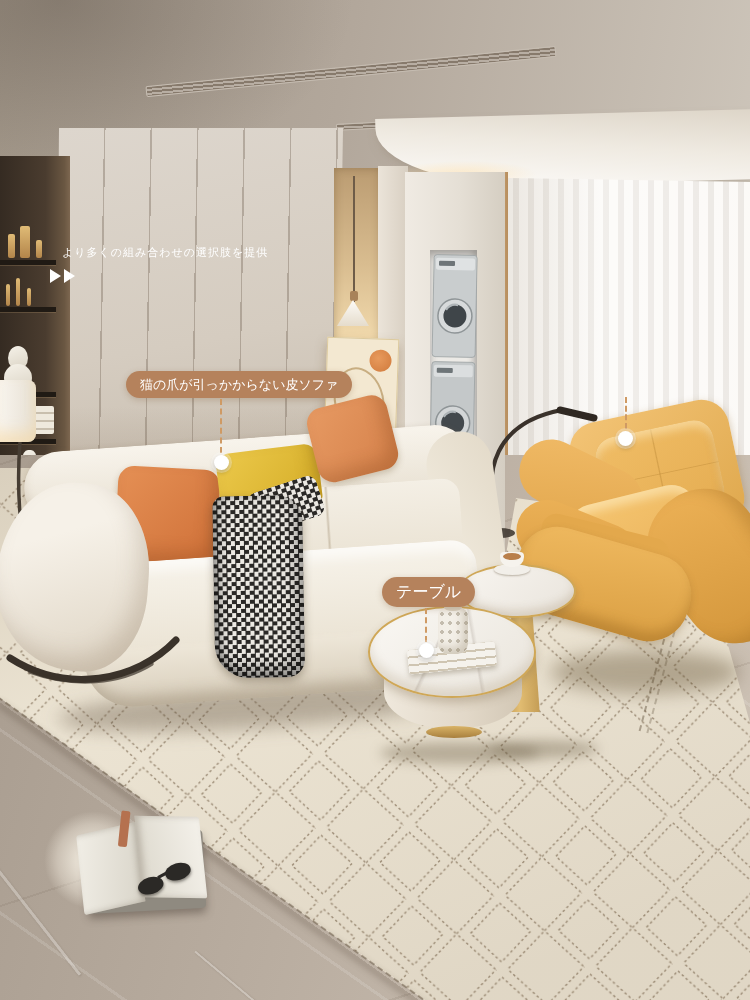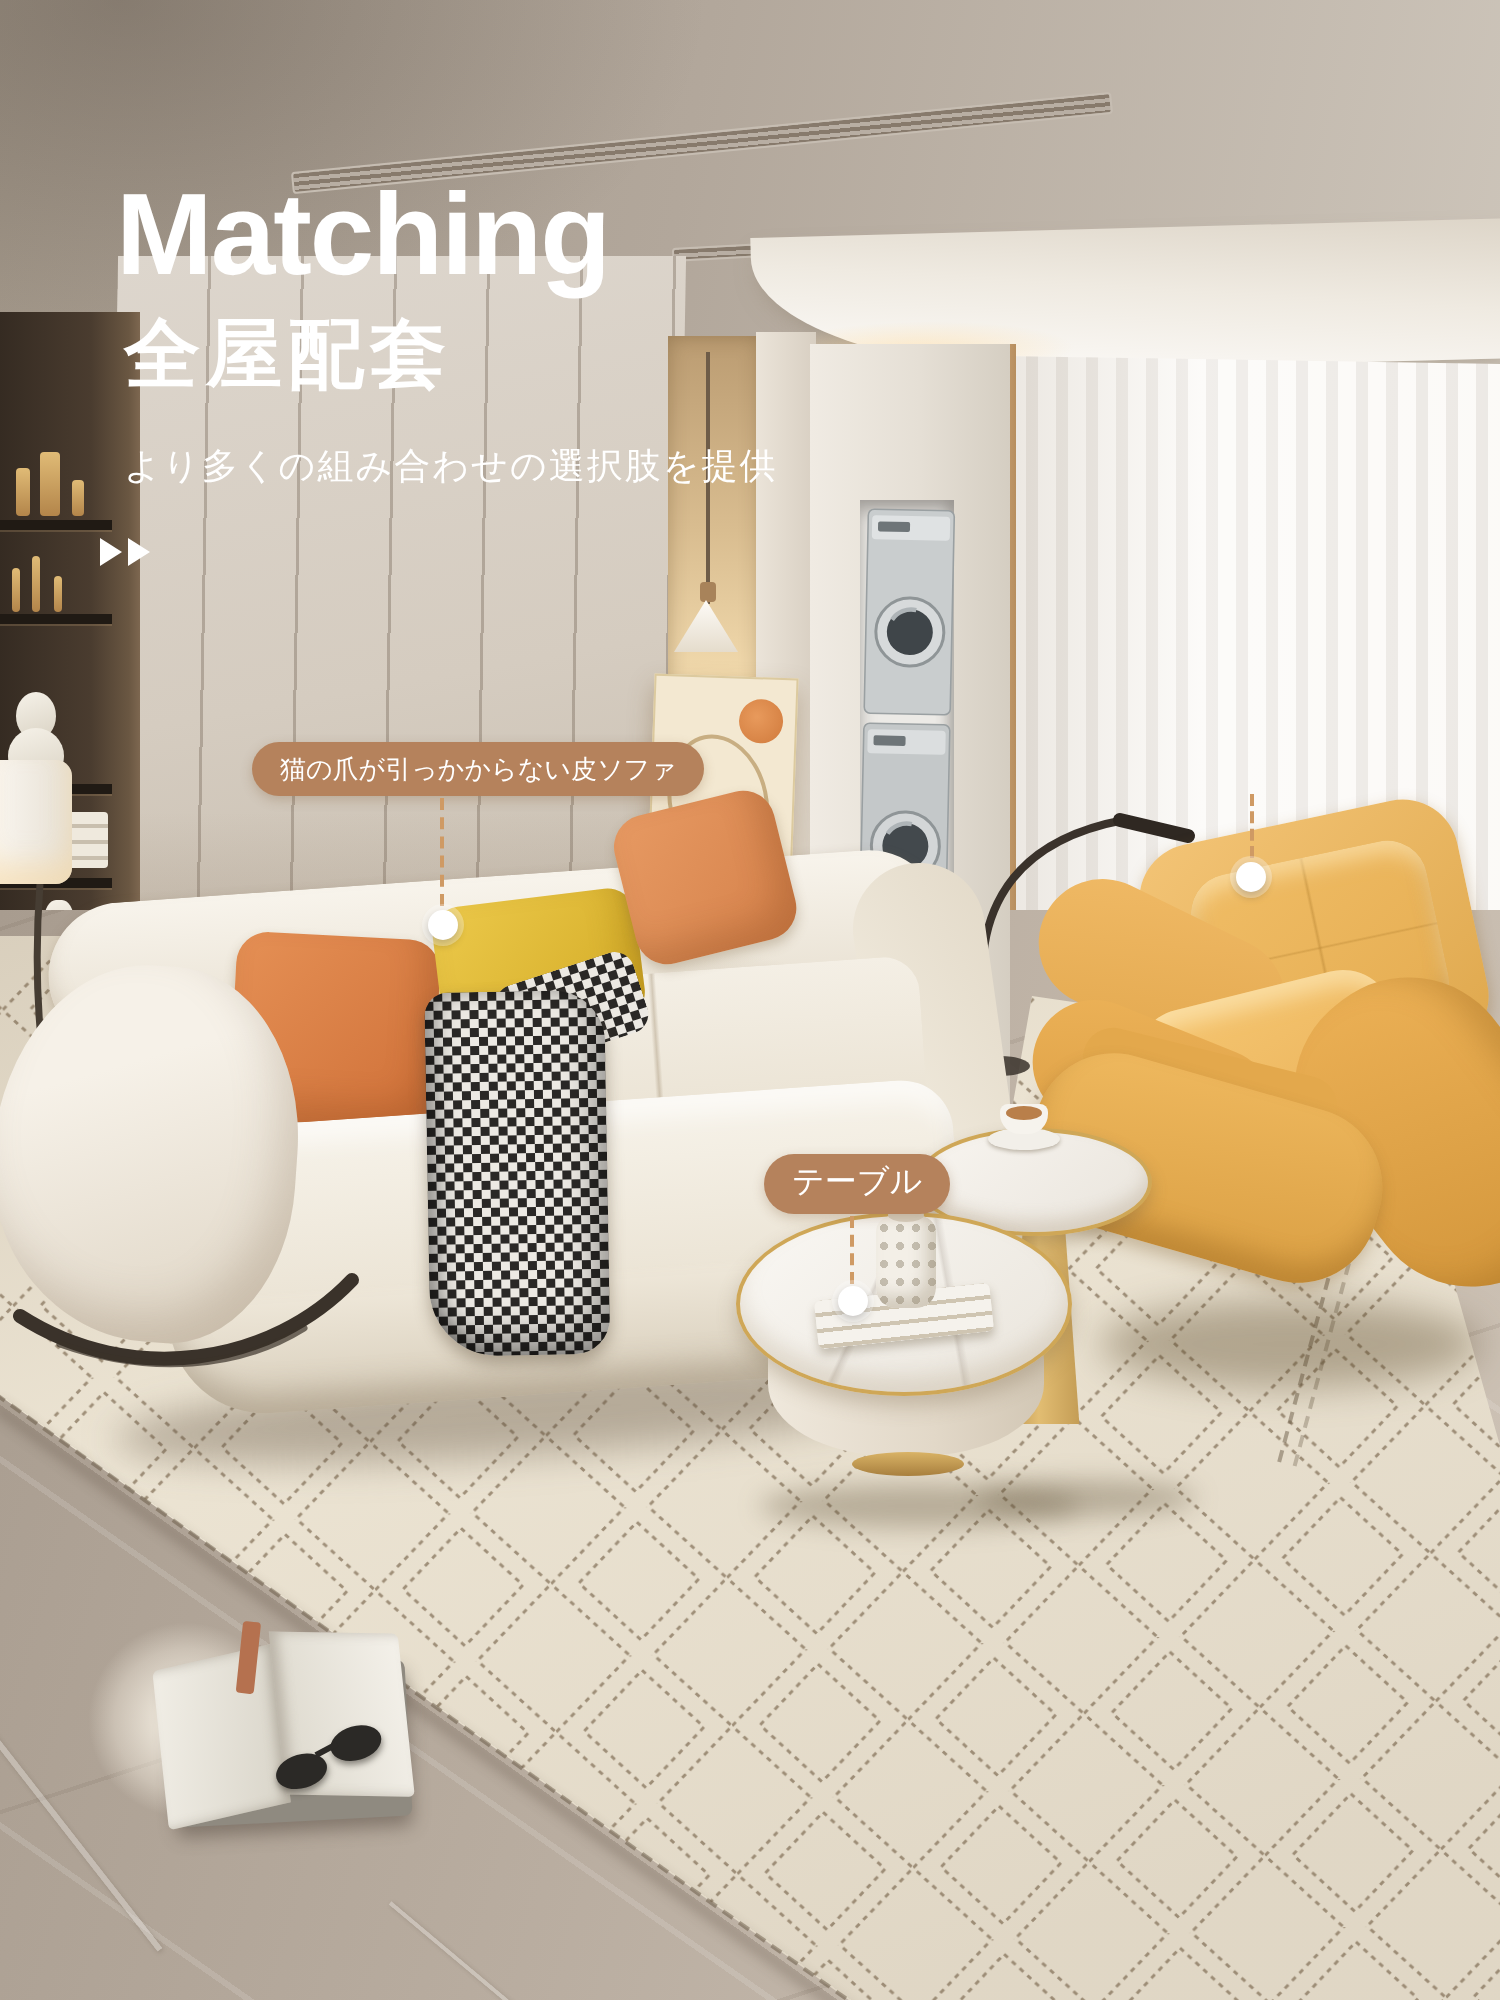--- a/index.html
+++ b/index.html
@@ -228,21 +228,21 @@
   .pill.chair-p{left:552px;top:366px;font-size:16px;}
   .pill.table-p{left:382px;top:577px;font-size:16px;}
   .dash{width:0;border-left:2px dashed var(--callout_line);z-index:10;}
   .dot{width:15px;height:15px;border-radius:50%;background:var(--callout_dot);z-index:10;
     box-shadow:0 0 0 3px rgba(255,255,255,.3),0 2px 5px rgba(0,0,0,.3);}
 
   
   .hdr{z-index:11;color:var(--title_text);}
   .hdr.title{left:58px;top:84px;font-size:58px;font-weight:700;letter-spacing:-1px;}
   .hdr.sub{left:62px;top:152px;font-size:38px;font-weight:700;letter-spacing:3px;}
-  .hdr.tag{left:62px;top:221px;font-size:18px;letter-spacing:1px;font-weight:400;}
+  .hdr.tag{left:62px;top:245px;font-size:11px;letter-spacing:1px;font-weight:400;}
   .arrows{left:50px;top:269px;z-index:11;width:40px;height:16px;}
   .tri{width:0;height:0;border-top:7px solid transparent;border-bottom:7px solid transparent;
     border-left:11px solid #fff;}
   .tri.t2{left:14px;}
 </style>
 </head>
 <body>
 
 <div class="stage">
 
@@ -403,21 +403,19 @@
   <div class="dash" style="left:220px;top:399px;height:54px;"></div>
   <div class="dot" style="left:214px;top:455px;"></div>
 
   <div class="dash" style="left:625px;top:397px;height:32px;"></div>
   <div class="dot" style="left:618px;top:431px;"></div>
 
   <div class="pill table-p">テーブル</div>
   <div class="dash" style="left:425px;top:608px;height:34px;"></div>
   <div class="dot" style="left:419px;top:643px;"></div>
 
-  <div class="hdr title">Matching</div>
-  <div class="hdr sub">全屋配套</div>
   <div class="hdr tag">より多くの組み合わせの選択肢を提供</div>
   <div class="arrows">
     <div class="tri"></div>
     <div class="tri t2"></div>
   </div>
 
 </div>
 
 </body></html>

